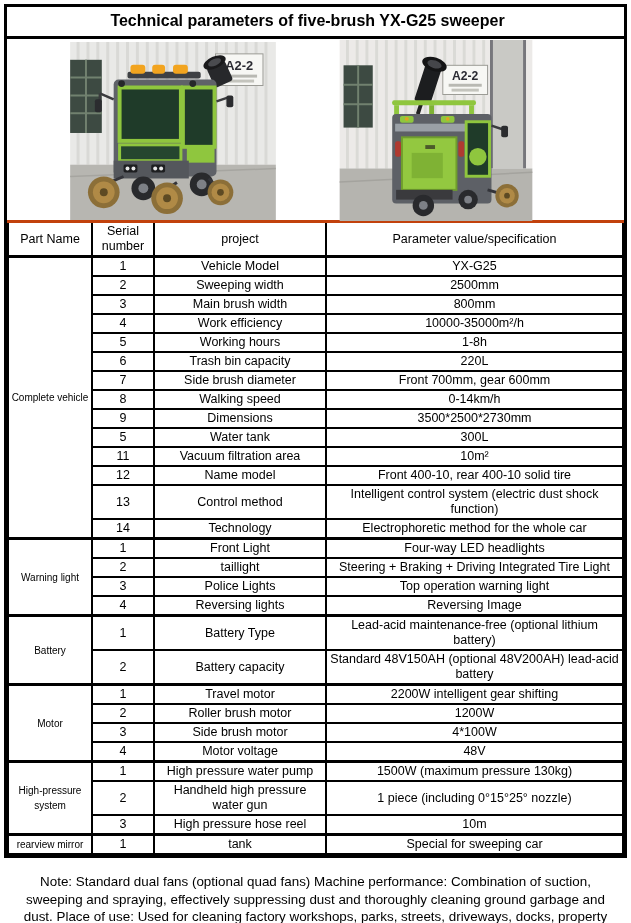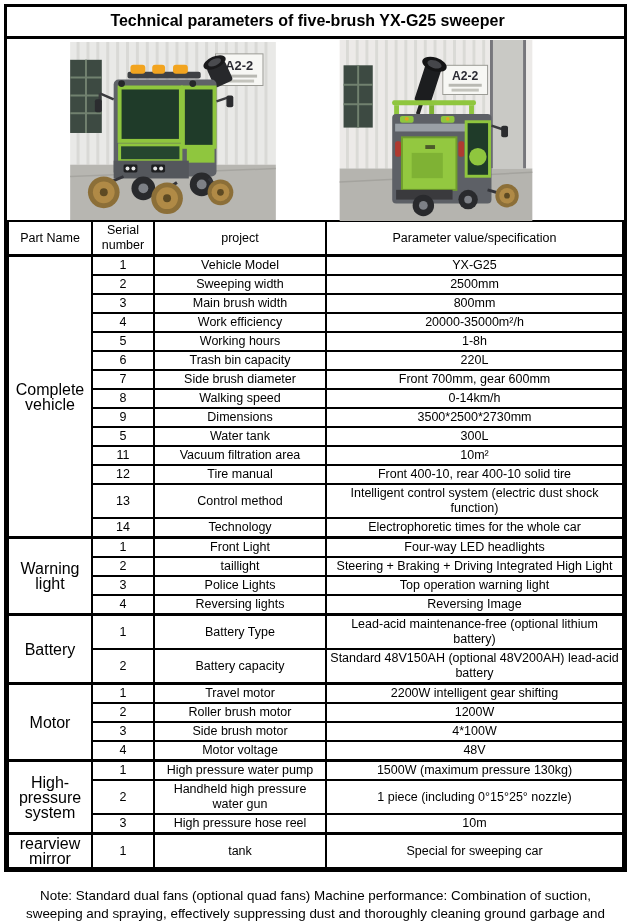--- a/index.html
+++ b/index.html
@@ -28,35 +28,35 @@
     padding-left: 8px;
   }
   .photo { position: absolute; display: block; }
   .photo-left  { left: 62px;  top: 3px; width: 208px; height: 178px; }
   .photo-right { left: 330px; top: 1px; width: 198px; height: 181px; }
 
   table.spec {
     border-collapse: collapse;
     width: 100%;
     table-layout: fixed;
-    border-top: 1px solid #c2410c;
+    border-top: 3px solid #c2410c;
     font-size: 12.5px;
   }
   table.spec th, table.spec td {
     border: 2px solid #000;
     text-align: center;
     vertical-align: middle;
     padding: 1px 2px;
     line-height: 15px;
     overflow: hidden;
   }
   table.spec th { font-weight: normal; height: 30px; border-bottom-width: 3px; }
   table.spec td { height: 17px; }
   tr.sec-start td { border-top-width: 3px; }
-  td.part-cell { font-size: 16px; }
+  td.part-cell { font-size: 10px; }
 
   .note {
     margin: 15px auto 0 auto;
     width: 601px;
     text-align: center;
     font-size: 13.4px;
     line-height: 17.5px;
   }
 </style>
 </head>
@@ -221,21 +221,21 @@
           <td class="value-cell">2500mm</td>
         </tr>
         <tr>
           <td class="serial-cell">3</td>
           <td class="project-cell">Main brush width</td>
           <td class="value-cell">800mm</td>
         </tr>
         <tr>
           <td class="serial-cell">4</td>
           <td class="project-cell">Work efficiency</td>
-          <td class="value-cell">20000-35000m²/h</td>
+          <td class="value-cell">10000-35000m²/h</td>
         </tr>
         <tr>
           <td class="serial-cell">5</td>
           <td class="project-cell">Working hours</td>
           <td class="value-cell">1-8h</td>
         </tr>
         <tr>
           <td class="serial-cell">6</td>
           <td class="project-cell">Trash bin capacity</td>
           <td class="value-cell">220L</td>
@@ -260,43 +260,43 @@
           <td class="project-cell">Water tank</td>
           <td class="value-cell">300L</td>
         </tr>
         <tr>
           <td class="serial-cell">11</td>
           <td class="project-cell">Vacuum filtration area</td>
           <td class="value-cell">10m²</td>
         </tr>
         <tr>
           <td class="serial-cell">12</td>
-          <td class="project-cell">Tire manual</td>
+          <td class="project-cell">Name model</td>
           <td class="value-cell">Front 400-10, rear 400-10 solid tire</td>
         </tr>
         <tr>
           <td class="serial-cell">13</td>
           <td class="project-cell">Control method</td>
           <td class="value-cell">Intelligent control system (electric dust shock function)</td>
         </tr>
         <tr>
           <td class="serial-cell">14</td>
           <td class="project-cell">Technology</td>
-          <td class="value-cell">Electrophoretic times for the whole car</td>
+          <td class="value-cell">Electrophoretic method for the whole car</td>
         </tr>
         <tr class="sec-start">
           <td rowspan="4" class="part-cell">Warning light</td>
           <td class="serial-cell">1</td>
           <td class="project-cell">Front Light</td>
           <td class="value-cell">Four-way LED headlights</td>
         </tr>
         <tr>
           <td class="serial-cell">2</td>
           <td class="project-cell">taillight</td>
-          <td class="value-cell">Steering + Braking + Driving Integrated High Light</td>
+          <td class="value-cell">Steering + Braking + Driving Integrated Tire Light</td>
         </tr>
         <tr>
           <td class="serial-cell">3</td>
           <td class="project-cell">Police Lights</td>
           <td class="value-cell">Top operation warning light</td>
         </tr>
         <tr>
           <td class="serial-cell">4</td>
           <td class="project-cell">Reversing lights</td>
           <td class="value-cell">Reversing Image</td>

